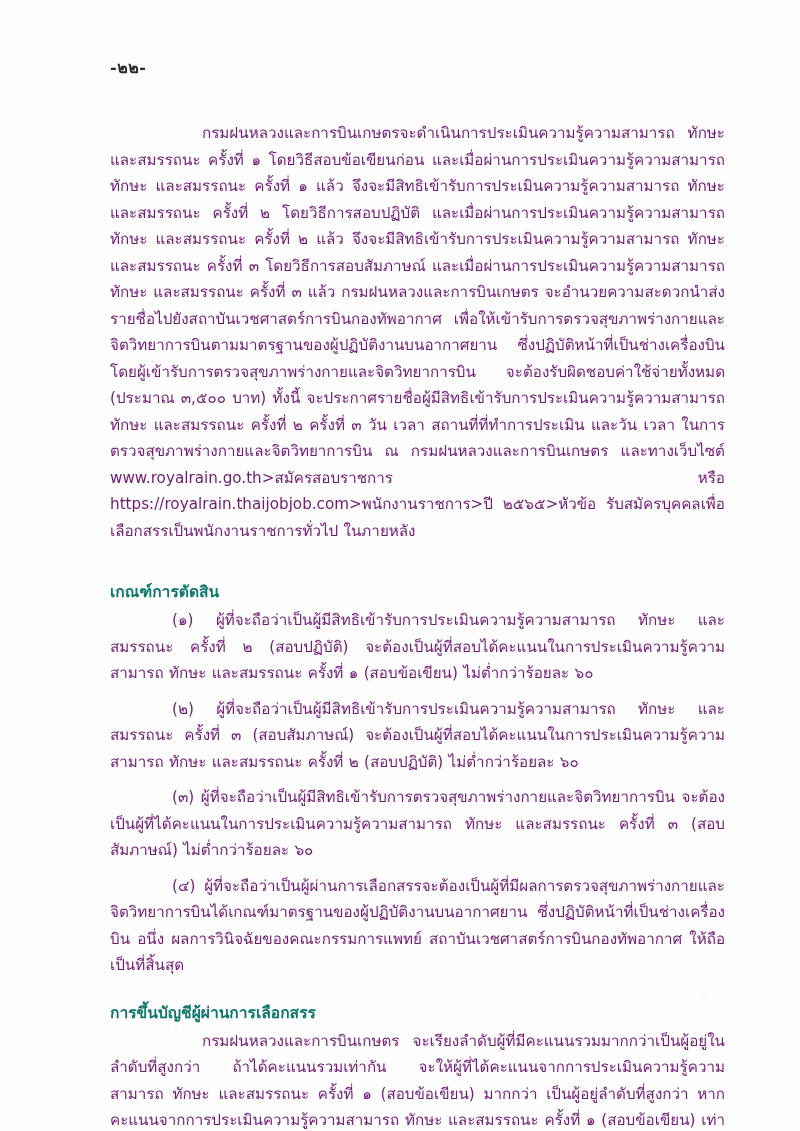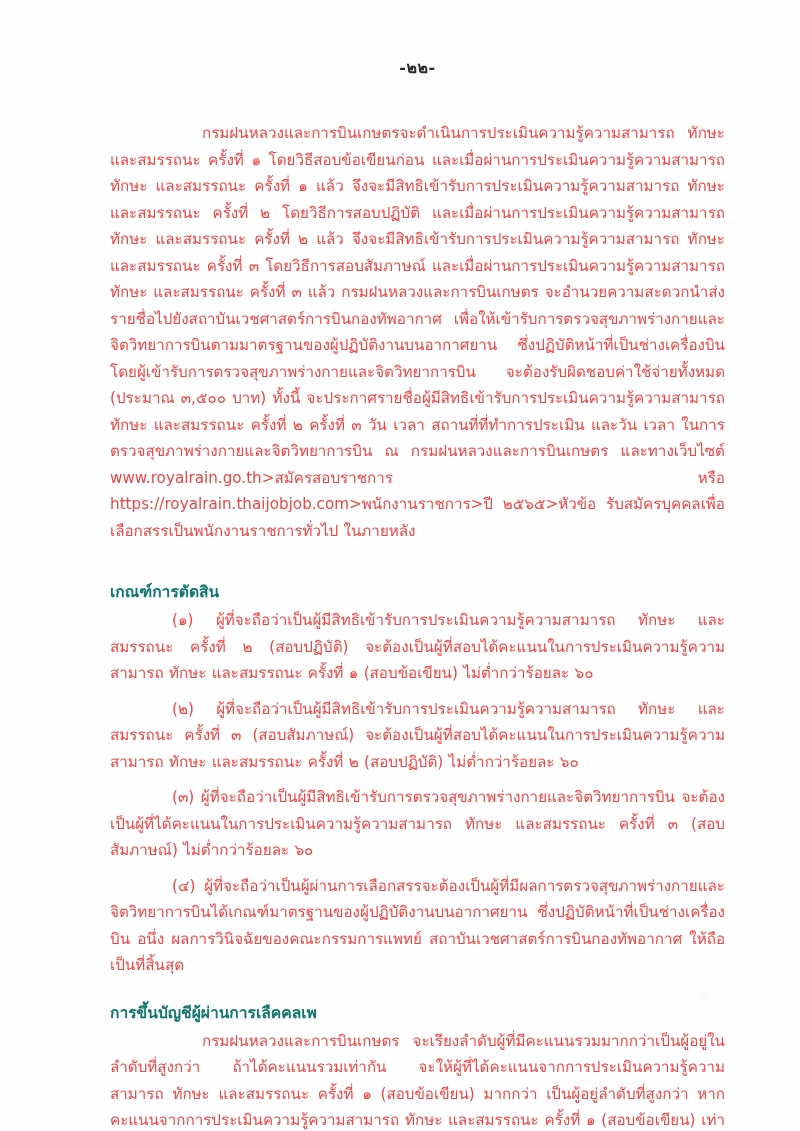--- a/index.html
+++ b/index.html
@@ -31,35 +31,35 @@
       radial-gradient(circle at 88% 88%, rgba(0,0,0,0.014) 0 3px, transparent 4px),
       radial-gradient(circle at 22% 91%, rgba(0,0,0,0.010) 0 2px, transparent 3px);
   }
   .content {
     position: absolute;
     left: 110px;
     top: 0;
     width: 615px;
   }
   .page-number {
-    text-align: center;
+    text-align: left;
     margin-top: 55px;
     font-size: 16px;
     color: #2b2b2b;
     letter-spacing: 0.5px;
     font-weight: 600;
   }
   .body-block {
     margin-top: 40px;
   }
   p.para {
     margin: 0;
     font-size: 15.2px;
     line-height: 26.5px;
-    color: #ef4444;
+    color: #701a75;
     text-align: justify;
     text-justify: inter-word;
     word-spacing: 0.5px;
   }
   p.para.indent {
     text-indent: 92px;
   }
   p.para.indent-sm {
     text-indent: 62px;
   }
@@ -98,19 +98,19 @@
       <p class="para indent-sm">(๒)  ผู้ที่จะถือว่าเป็นผู้มีสิทธิเข้ารับการประเมินความรู้ความสามารถ ทักษะ และสมรรถนะ ครั้งที่ ๓ (สอบสัมภาษณ์) จะต้องเป็นผู้ที่สอบได้คะแนนในการประเมินความรู้ความสามารถ ทักษะ และสมรรถนะ ครั้งที่ ๒ (สอบปฏิบัติ) ไม่ต่ำกว่าร้อยละ ๖๐</p>
 
       <div class="gap-sm"></div>
 
       <p class="para indent-sm">(๓)  ผู้ที่จะถือว่าเป็นผู้มีสิทธิเข้ารับการตรวจสุขภาพร่างกายและจิตวิทยาการบิน จะต้องเป็นผู้ที่ได้คะแนนในการประเมินความรู้ความสามารถ ทักษะ และสมรรถนะ ครั้งที่ ๓ (สอบสัมภาษณ์) ไม่ต่ำกว่าร้อยละ ๖๐</p>
 
       <div class="gap-sm"></div>
 
       <p class="para indent-sm">(๔)  ผู้ที่จะถือว่าเป็นผู้ผ่านการเลือกสรรจะต้องเป็นผู้ที่มีผลการตรวจสุขภาพร่างกายและจิตวิทยาการบินได้เกณฑ์มาตรฐานของผู้ปฏิบัติงานบนอากาศยาน ซึ่งปฏิบัติหน้าที่เป็นช่างเครื่องบิน  อนึ่ง ผลการวินิจฉัยของคณะกรรมการแพทย์ สถาบันเวชศาสตร์การบินกองทัพอากาศ ให้ถือเป็นที่สิ้นสุด</p>
 
-      <div class="section-heading">การขึ้นบัญชีผู้ผ่านการเลืคคลเพ</div>
+      <div class="section-heading">การขึ้นบัญชีผู้ผ่านการเลือกสรร</div>
 
       <p class="para indent">กรมฝนหลวงและการบินเกษตร จะเรียงลำดับผู้ที่มีคะแนนรวมมากกว่าเป็นผู้อยู่ในลำดับที่สูงกว่า ถ้าได้คะแนนรวมเท่ากัน จะให้ผู้ที่ได้คะแนนจากการประเมินความรู้ความสามารถ ทักษะ และสมรรถนะ ครั้งที่ ๑ (สอบข้อเขียน) มากกว่า เป็นผู้อยู่ลำดับที่สูงกว่า หากคะแนนจากการประเมินความรู้ความสามารถ ทักษะ และสมรรถนะ ครั้งที่ ๑ (สอบข้อเขียน) เท่ากัน จะให้ผู้ที่ได้คะแนนจากการประเมินความรู้ความสามารถ ทักษะ และสมรรถนะ ครั้งที่ ๒ (สอบปฏิบัติ) มากกว่า เป็นผู้อยู่ลำดับที่สูงกว่า  หากคะแนนจากการประเมินความรู้ความสามารถ ทักษะ และสมรรถนะ ครั้งที่ ๒ (สอบปฏิบัติ) เท่ากัน จะให้ผู้ได้คะแนนจากการประเมินความรู้ความสามารถ ทักษะ และสมรรถนะ ครั้งที่ ๓ (สอบสัมภาษณ์) มากกว่า เป็นผู้อยู่ลำดับที่สูงกว่า หากคะแนนจากการประเมินความรู้ความสามารถ ทักษะ และสมรรถนะ ครั้งที่ ๓ (สอบสัมภาษณ์) เท่ากัน จะให้ผู้ที่ได้รับเลขประจำตัวสอบก่อนเป็นผู้อยู่ในลำดับที่สูงกว่า</p>
 
     </div>
   </div>
 </div>
 
 </body></html>

